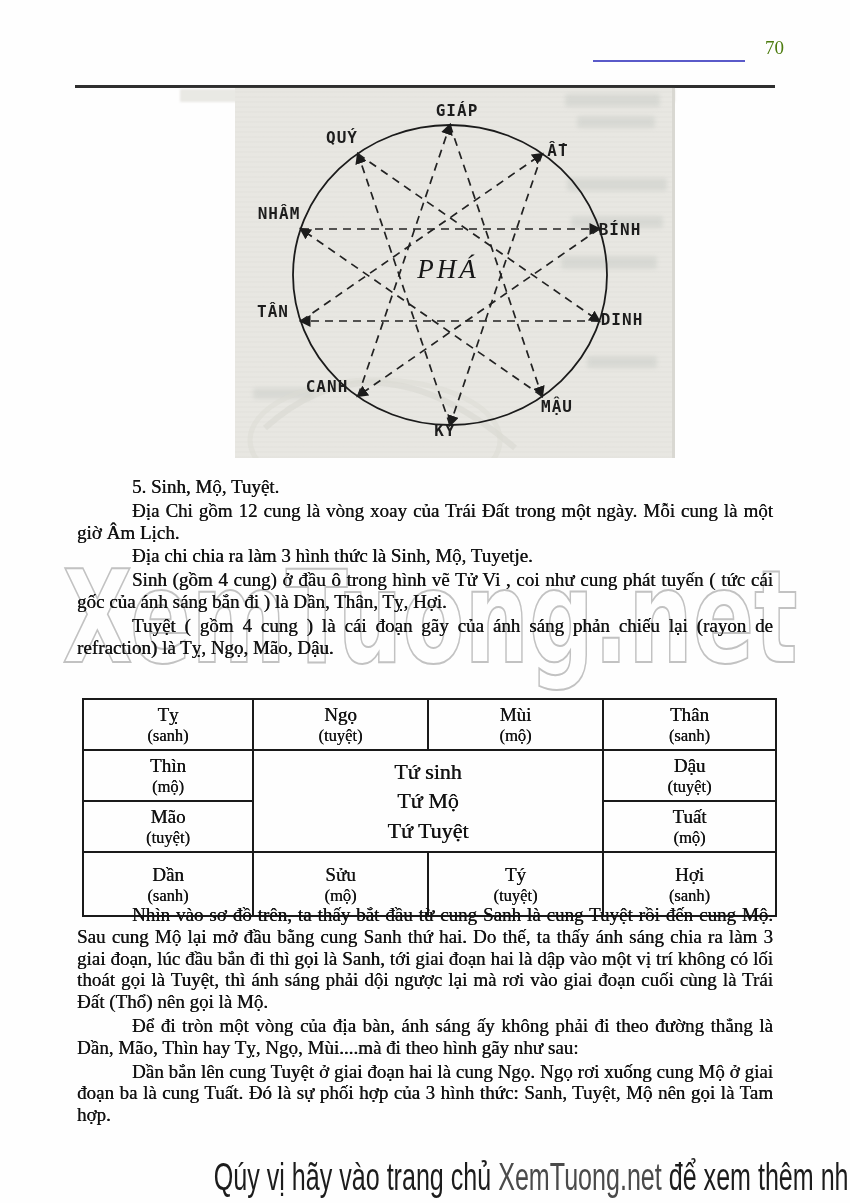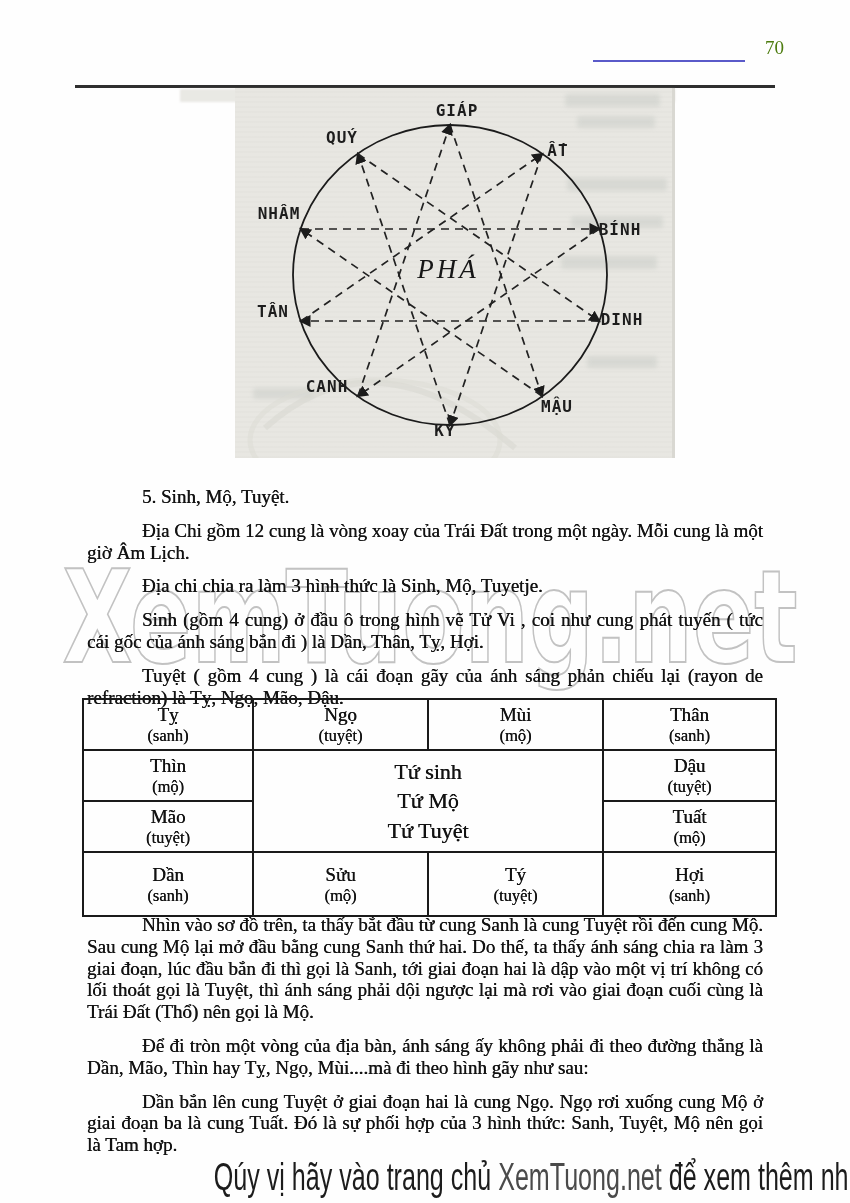--- a/index.html
+++ b/index.html
@@ -30,21 +30,21 @@
 
   
   .watermark{position:absolute;left:55px;top:538px;z-index:1;}
 
   
   .content{position:absolute;left:75px;width:700px;text-align:justify;
            font-size:19px;line-height:21.8px;color:#131313;z-index:3;
            text-shadow:.3px 0 0 currentColor;}
   .c1{top:474px;}
   .c2{top:902px;}
-  .content p{margin:12px;text-indent:55px;}
+  .content p{margin:2px;text-indent:55px;}
 
   
   .ztable{position:absolute;left:82px;top:698px;border-collapse:collapse;z-index:3;
           font-family:"Liberation Serif", serif;color:#121212;}
   .ztable td{border:2px solid #1a1a1a;text-align:center;vertical-align:middle;padding:4px;}
   .nm{display:block;font-size:19px;line-height:22px;text-shadow:.3px 0 0 currentColor;}
   .nt{display:block;font-size:16.5px;line-height:19px;text-shadow:.2px 0 0 currentColor;}
   .center-cell div{font-size:22px;line-height:29.5px;text-shadow:.3px 0 0 currentColor;}
 
   

